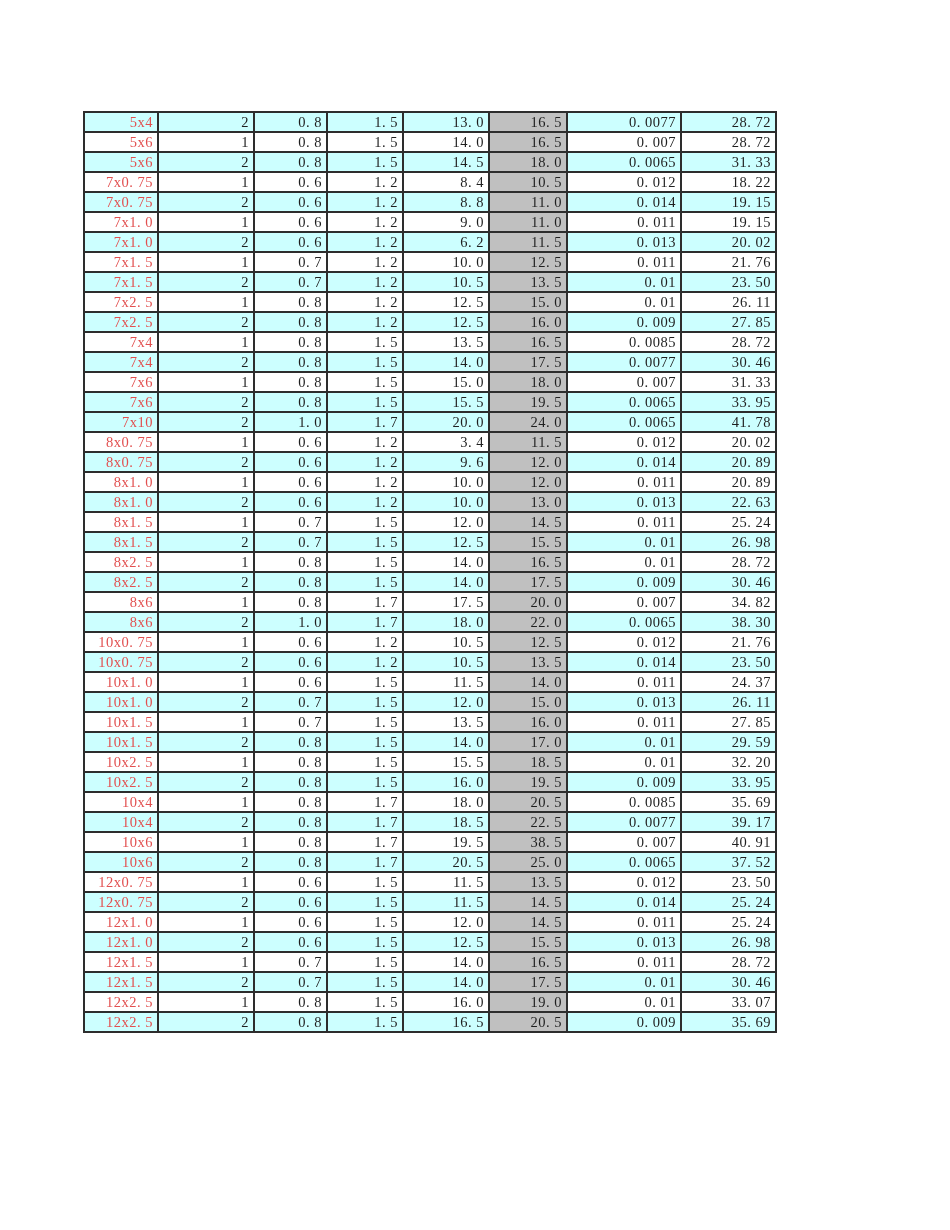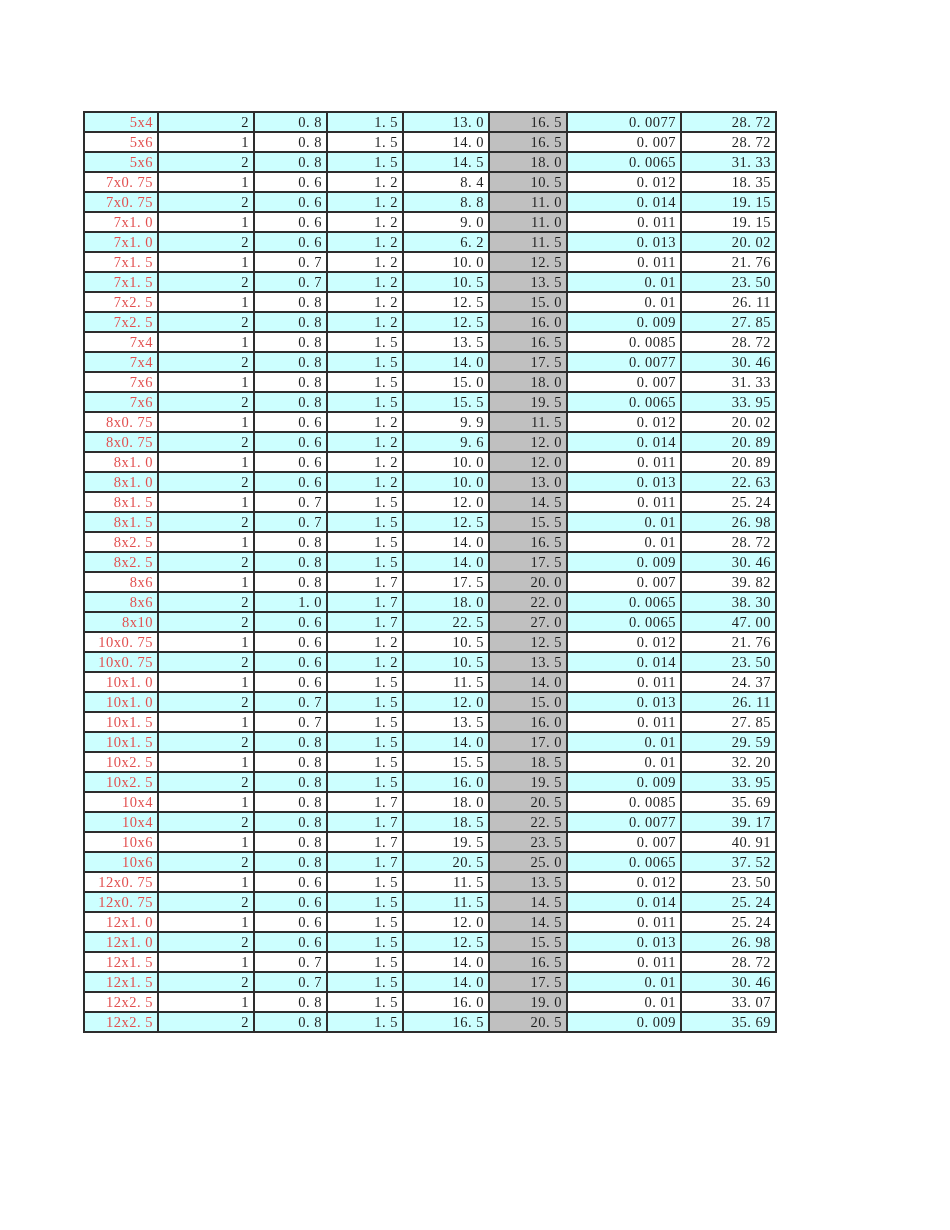--- a/index.html
+++ b/index.html
@@ -96,21 +96,21 @@
           <td>31. 33</td>
         </tr>
         <tr class="plain">
           <td class="size-cell">7x0. 75</td>
           <td>1</td>
           <td>0. 6</td>
           <td>1. 2</td>
           <td>8. 4</td>
           <td class="gray-col">10. 5</td>
           <td>0. 012</td>
-          <td>18. 35</td>
+          <td>18. 22</td>
         </tr>
         <tr class="shaded">
           <td class="size-cell">7x0. 75</td>
           <td>2</td>
           <td>0. 6</td>
           <td>1. 2</td>
           <td>8. 8</td>
           <td class="gray-col">11. 0</td>
           <td>0. 014</td>
           <td>19. 15</td>
@@ -208,26 +208,36 @@
         <tr class="shaded">
           <td class="size-cell">7x6</td>
           <td>2</td>
           <td>0. 8</td>
           <td>1. 5</td>
           <td>15. 5</td>
           <td class="gray-col">19. 5</td>
           <td>0. 0065</td>
           <td>33. 95</td>
         </tr>
+        <tr class="shaded">
+          <td class="size-cell">7x10</td>
+          <td>2</td>
+          <td>1. 0</td>
+          <td>1. 7</td>
+          <td>20. 0</td>
+          <td class="gray-col">24. 0</td>
+          <td>0. 0065</td>
+          <td>41. 78</td>
+        </tr>
         <tr class="plain">
           <td class="size-cell">8x0. 75</td>
           <td>1</td>
           <td>0. 6</td>
           <td>1. 2</td>
-          <td>9. 9</td>
+          <td>3. 4</td>
           <td class="gray-col">11. 5</td>
           <td>0. 012</td>
           <td>20. 02</td>
         </tr>
         <tr class="shaded">
           <td class="size-cell">8x0. 75</td>
           <td>2</td>
           <td>0. 6</td>
           <td>1. 2</td>
           <td>9. 6</td>
@@ -296,42 +306,32 @@
           <td>30. 46</td>
         </tr>
         <tr class="plain">
           <td class="size-cell">8x6</td>
           <td>1</td>
           <td>0. 8</td>
           <td>1. 7</td>
           <td>17. 5</td>
           <td class="gray-col">20. 0</td>
           <td>0. 007</td>
-          <td>39. 82</td>
+          <td>34. 82</td>
         </tr>
         <tr class="shaded">
           <td class="size-cell">8x6</td>
           <td>2</td>
           <td>1. 0</td>
           <td>1. 7</td>
           <td>18. 0</td>
           <td class="gray-col">22. 0</td>
           <td>0. 0065</td>
           <td>38. 30</td>
         </tr>
-        <tr class="shaded">
-          <td class="size-cell">8x10</td>
-          <td>2</td>
-          <td>0. 6</td>
-          <td>1. 7</td>
-          <td>22. 5</td>
-          <td class="gray-col">27. 0</td>
-          <td>0. 0065</td>
-          <td>47. 00</td>
-        </tr>
         <tr class="plain">
           <td class="size-cell">10x0. 75</td>
           <td>1</td>
           <td>0. 6</td>
           <td>1. 2</td>
           <td>10. 5</td>
           <td class="gray-col">12. 5</td>
           <td>0. 012</td>
           <td>21. 76</td>
         </tr>
@@ -424,21 +424,21 @@
           <td class="gray-col">22. 5</td>
           <td>0. 0077</td>
           <td>39. 17</td>
         </tr>
         <tr class="plain">
           <td class="size-cell">10x6</td>
           <td>1</td>
           <td>0. 8</td>
           <td>1. 7</td>
           <td>19. 5</td>
-          <td class="gray-col">23. 5</td>
+          <td class="gray-col">38. 5</td>
           <td>0. 007</td>
           <td>40. 91</td>
         </tr>
         <tr class="shaded">
           <td class="size-cell">10x6</td>
           <td>2</td>
           <td>0. 8</td>
           <td>1. 7</td>
           <td>20. 5</td>
           <td class="gray-col">25. 0</td>

